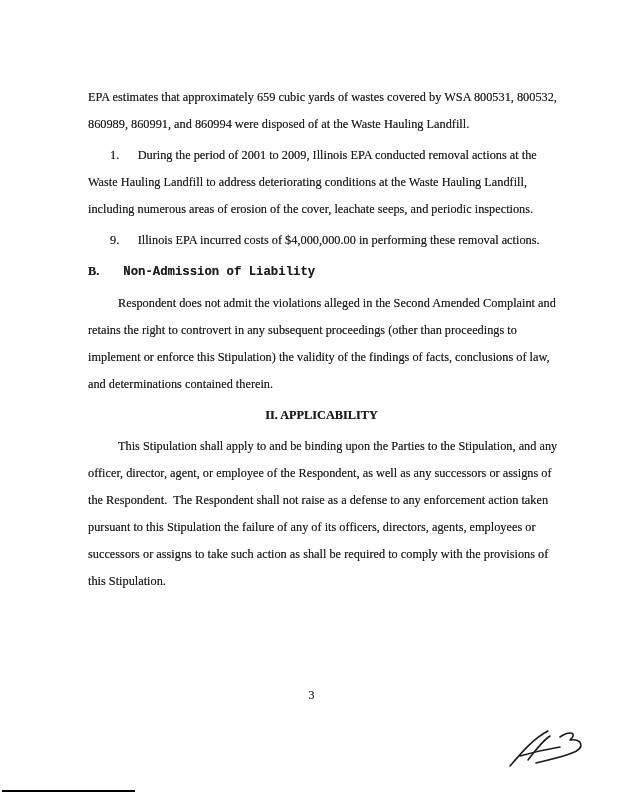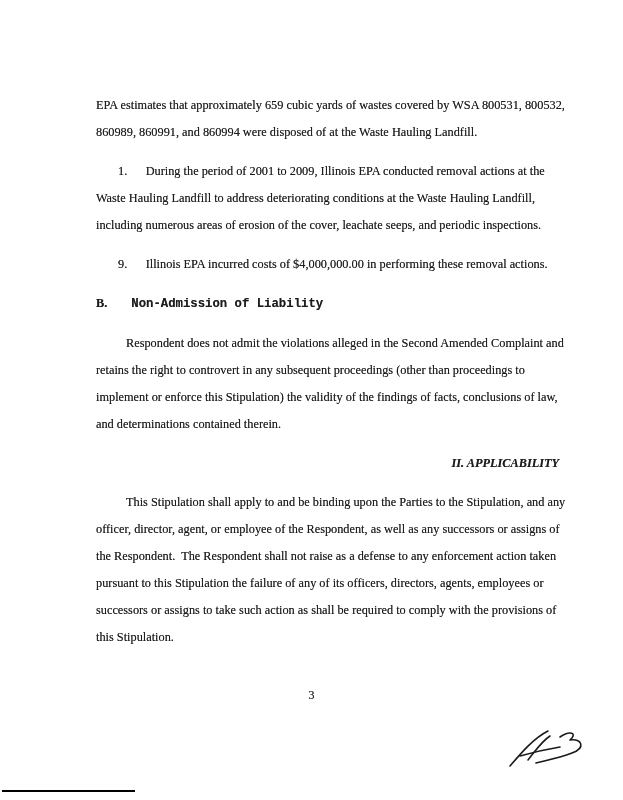--- a/index.html
+++ b/index.html
@@ -11,33 +11,32 @@
     color:#1c1c1c;
     overflow:hidden;
     text-shadow:0 0 0.45px rgba(0,0,0,0.55);
   }
   .content{
     position:absolute;
     left:84px;top:80px;width:475px;
     font-size:12.3px;
   }
   p.doc-par{
-    margin:12px;
+    margin:4px;
     white-space:pre;
     line-height:27px;
   }
   .indent-num{text-indent:22px;}
   .indent-body{text-indent:30px;}
   .sec-heading{font-weight:bold;}
   .sec-heading .sec-label{margin-left:24px;font-family:Liberation Mono, monospace;}
   .center-heading{
     margin:0;line-height:27px;
-    font-weight:bold;text-align:right;
+    font-weight:bold;text-align:center;
     white-space:pre;
-    font-style:italic;
   }
   .page-number{
     position:absolute;left:0;right:0;top:688px;
     text-align:center;font-size:12px;color:#222;
   }
   .handwritten{
     position:absolute;left:500px;top:724px;
     width:96px;height:50px;
   }
   .bottom-rule{

